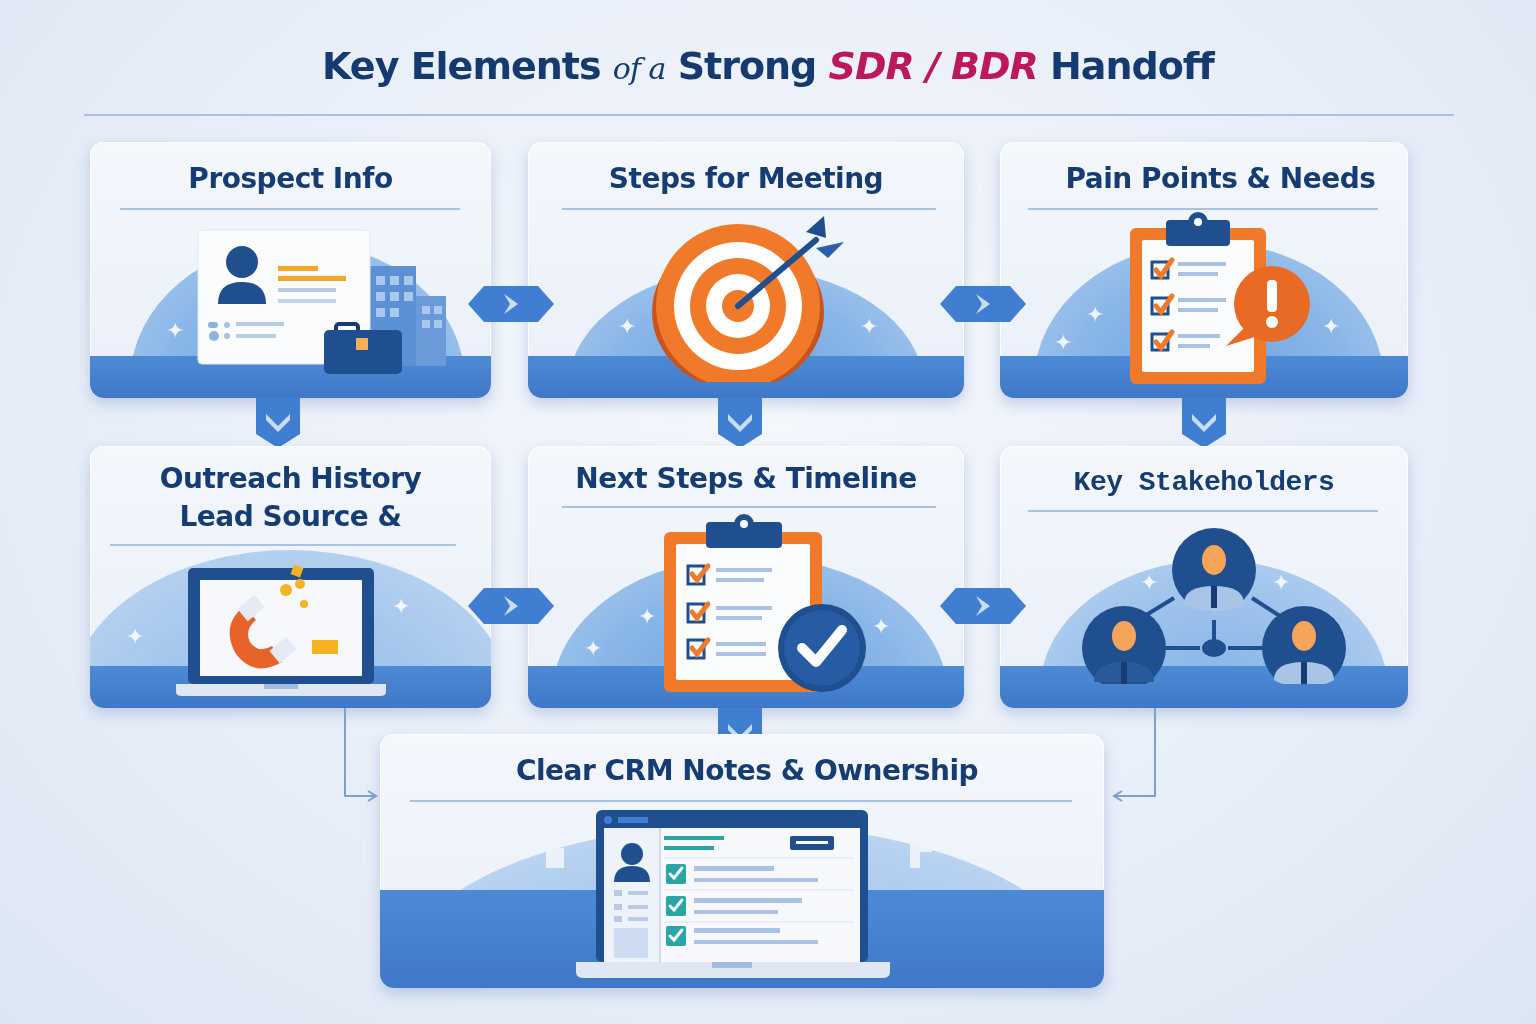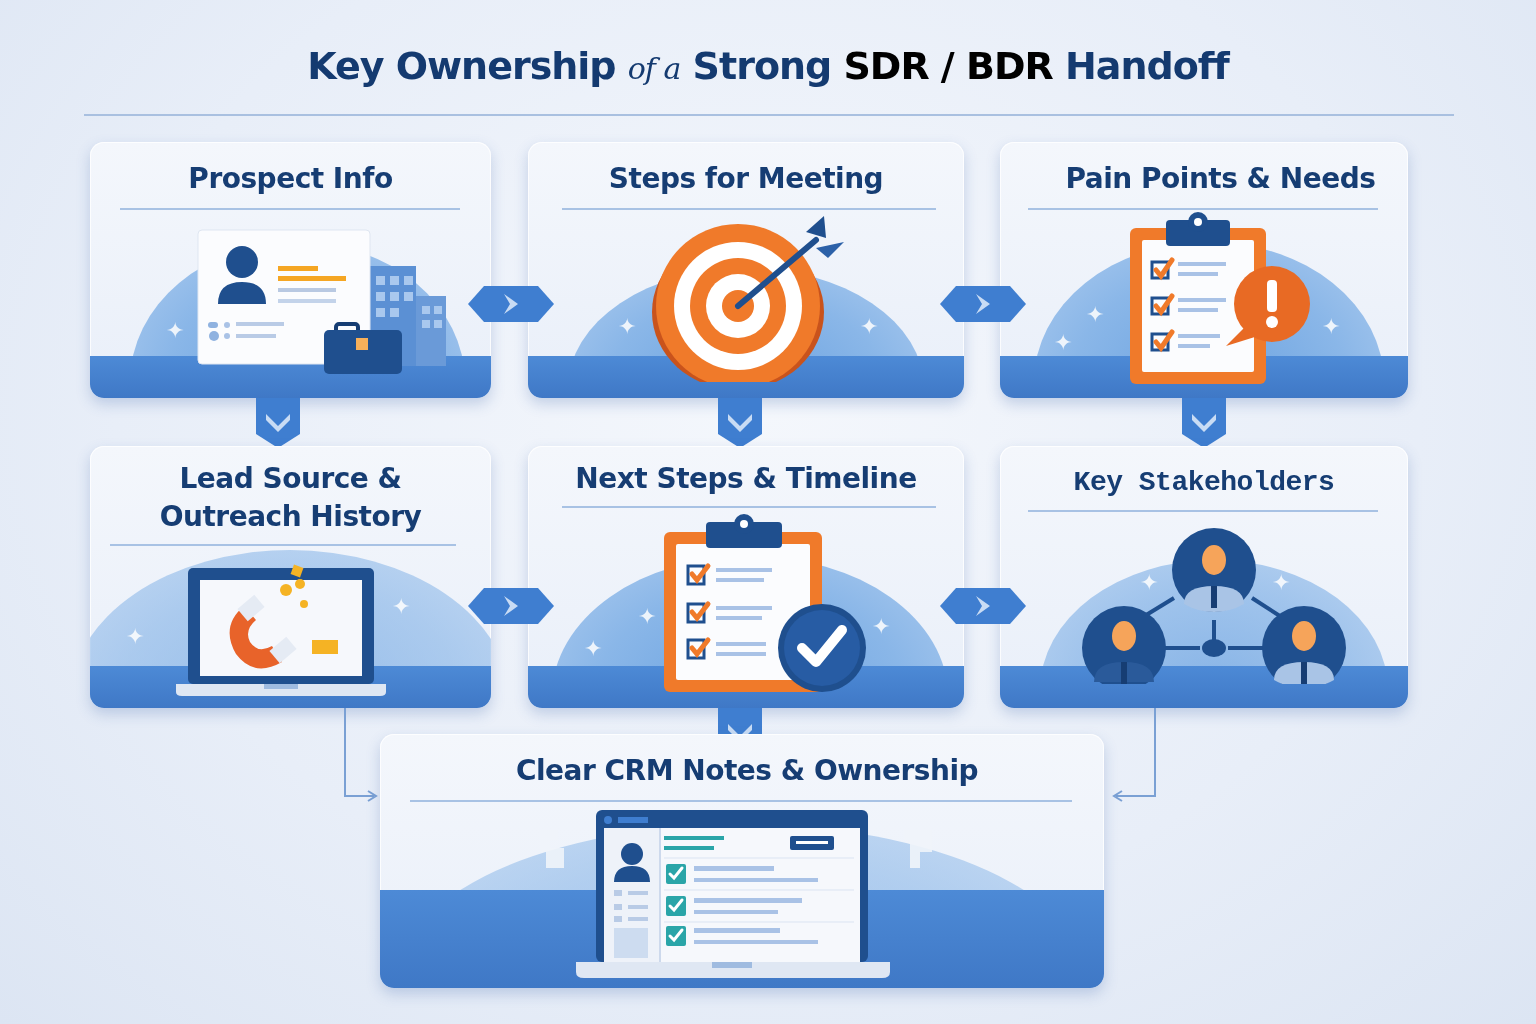--- a/index.html
+++ b/index.html
@@ -9,21 +9,21 @@
     background: radial-gradient(ellipse at 50% 40%, #f4f7fc 0%, #e8eef8 60%, #dce5f3 100%);
     position: relative;
     color: #16386e;
   }
   .title {
     position: absolute; top: 44px; left: 0; width: 100%;
     text-align: center; font-size: 38px; font-weight: bold; letter-spacing: -1px;
     color: #143a70;
   }
   .title .ofa { font-family: "DejaVu Serif", serif; font-style: italic; font-weight: normal; font-size: 30px; margin-top: 40px; }
-  .title .accent { color: #000000; }
+  .title .accent { color: #be185d; font-style: italic; }
   .title-rule {
     position: absolute; top: 114px; left: 84px; width: 1370px; height: 2px;
     background: #a9c0e0;
   }
   .card {
     position: absolute;
     background: linear-gradient(#f4f7fc, #e9eff9);
     border-radius: 14px;
     box-shadow: 0 6px 14px rgba(60,100,170,0.25), inset 0 0 0 1px rgba(255,255,255,0.8);
     overflow: hidden;
@@ -47,21 +47,21 @@
     position: absolute; width: 86px; height: 40px;
   }
   .conn-v { position: absolute; width: 44px; height: 50px; }
   .art { position: absolute; }
   .line-conn { position: absolute; background: #7aa0d4; }
 </style>
 </head>
 <body>
 
 <div class="title">
-  <span>Key Ownership </span><span class="ofa">of a</span><span> Strong </span><span class="accent">SDR / BDR</span><span> Handoff</span>
+  <span>Key Elements </span><span class="ofa">of a</span><span> Strong </span><span class="accent">SDR / BDR</span><span> Handoff</span>
 </div>
 <div class="title-rule"></div>
 
 <div class="card" style="left:90px;top:142px;width:401px;height:256px;">
   <div class="card-title" style="top:18px;">Prospect Info</div>
   <div class="rule" style="left:30px;top:66px;width:340px;"></div>
   <div class="dome" style="left:40px;top:100px;width:335px;height:140px;"></div>
   <div class="floor"></div>
   <span class="sparkle" style="left:76px;top:176px;">✦</span>
   <svg class="art" style="left:100px;top:84px;" width="270" height="150" viewBox="0 0 270 150">
@@ -176,22 +176,22 @@
   <polygon points="0,0 44,0 44,36 22,50 0,36" fill="#3f7ed0"></polygon>
   <path d="M10 16 L22 28 L34 16 L34 22 L22 34 L10 22 Z" fill="#c9dcf4"></path>
 </svg>
 <svg class="conn-v" style="left:1182px;top:398px;" viewBox="0 0 44 50">
   <polygon points="0,0 44,0 44,36 22,50 0,36" fill="#3f7ed0"></polygon>
   <path d="M10 16 L22 28 L34 16 L34 22 L22 34 L10 22 Z" fill="#c9dcf4"></path>
 </svg>
 
 <div class="card" style="left:90px;top:446px;width:401px;height:262px;">
   <div class="card-title" style="top:14px;">
+    <div>Outreach History</div>
     <div>Lead Source &amp;</div>
-    <div>Outreach History</div>
   </div>
   <div class="rule" style="left:20px;top:98px;width:346px;"></div>
   <div class="dome" style="left:-20px;top:104px;width:440px;height:150px;opacity:0.6;"></div>
   <div class="floor"></div>
   <span class="sparkle" style="left:36px;top:178px;">✦</span>
   <span class="sparkle" style="left:302px;top:148px;">✦</span>
   <svg class="art" style="left:84px;top:108px;" width="220" height="146" viewBox="0 0 220 146">
     <rect x="14" y="14" width="186" height="116" rx="5" fill="#1f4f8e"></rect>
     <rect x="26" y="26" width="162" height="96" fill="#f6f8fc"></rect>
     <path d="M2 130 L212 130 L212 138 Q212 142 206 142 L8 142 Q2 142 2 138 Z" fill="#dfe7f3"></path>

